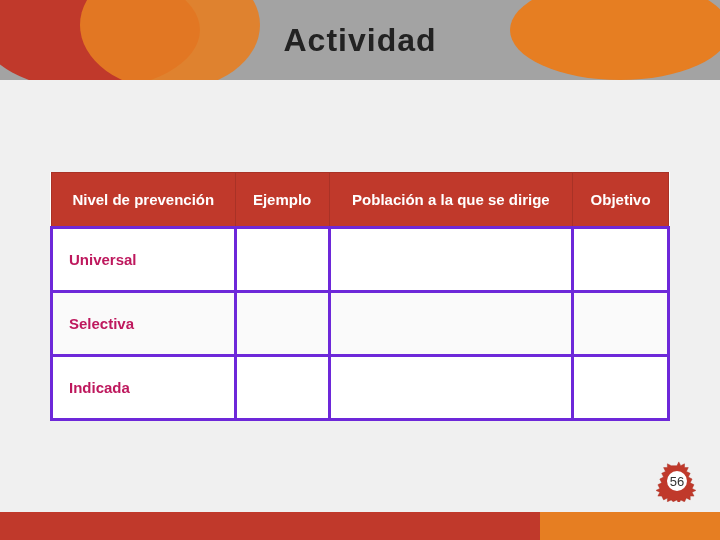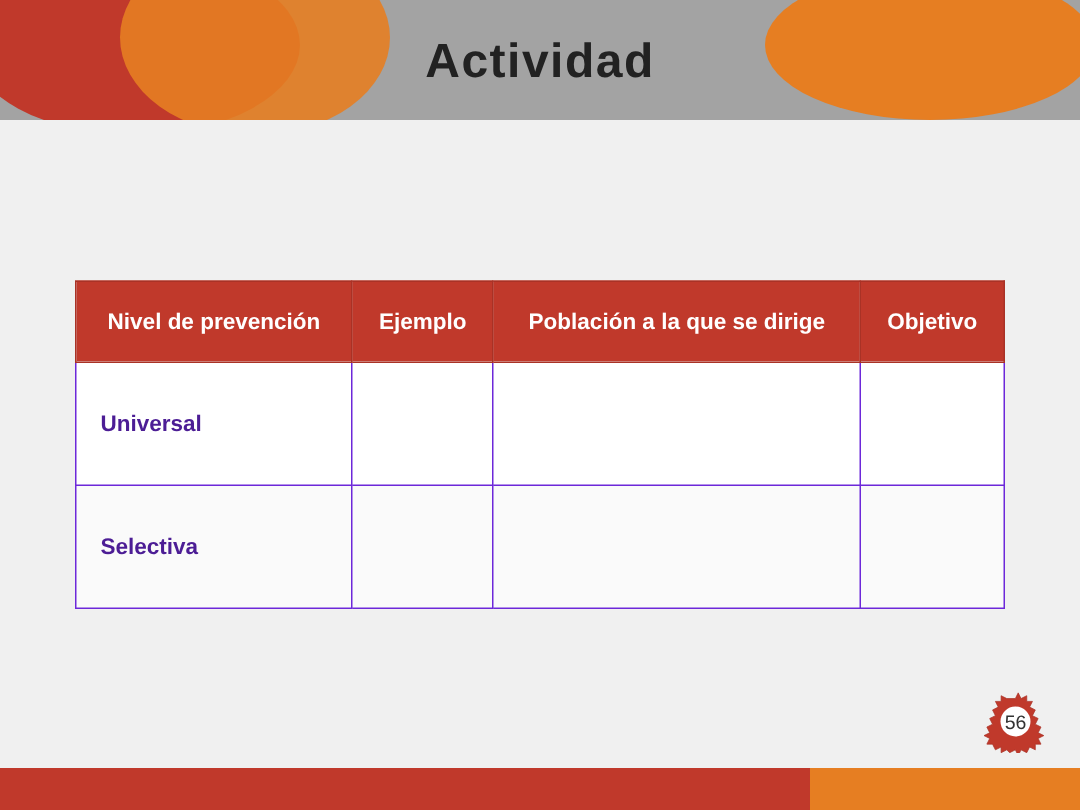--- a/index.html
+++ b/index.html
@@ -119,25 +119,25 @@
       background: #c0392b;
       color: white;
       font-size: 15px;
       font-weight: bold;
       padding: 18px 14px;
       text-align: center;
       border: 1px solid #a93226;
     }
 
     .activity-table td {
-      padding: 32px 16px;
+      padding: 22px 16px;
       font-size: 15px;
       font-weight: bold;
-      color: #4c1d95;
-      border: 1px solid #6d28d9;
+      color: #be185d;
+      border: 3px solid #6d28d9;
       background: white;
       vertical-align: middle;
     }
 
     .activity-table tbody tr:nth-child(even) td {
       background: #fafafa;
     }
 
     
     .page-badge {
@@ -193,20 +193,26 @@
     </thead>
     <tbody>
       <tr>
         <td>Universal</td>
         <td></td>
         <td></td>
         <td></td>
       </tr>
       <tr>
         <td>Selectiva</td>
+        <td></td>
+        <td></td>
+        <td></td>
+      </tr>
+      <tr>
+        <td>Indicada</td>
         <td></td>
         <td></td>
         <td></td>
       </tr>
     </tbody>
   </table>
 </div>
 
 <div class="page-badge">
   <div class="gear-badge">

